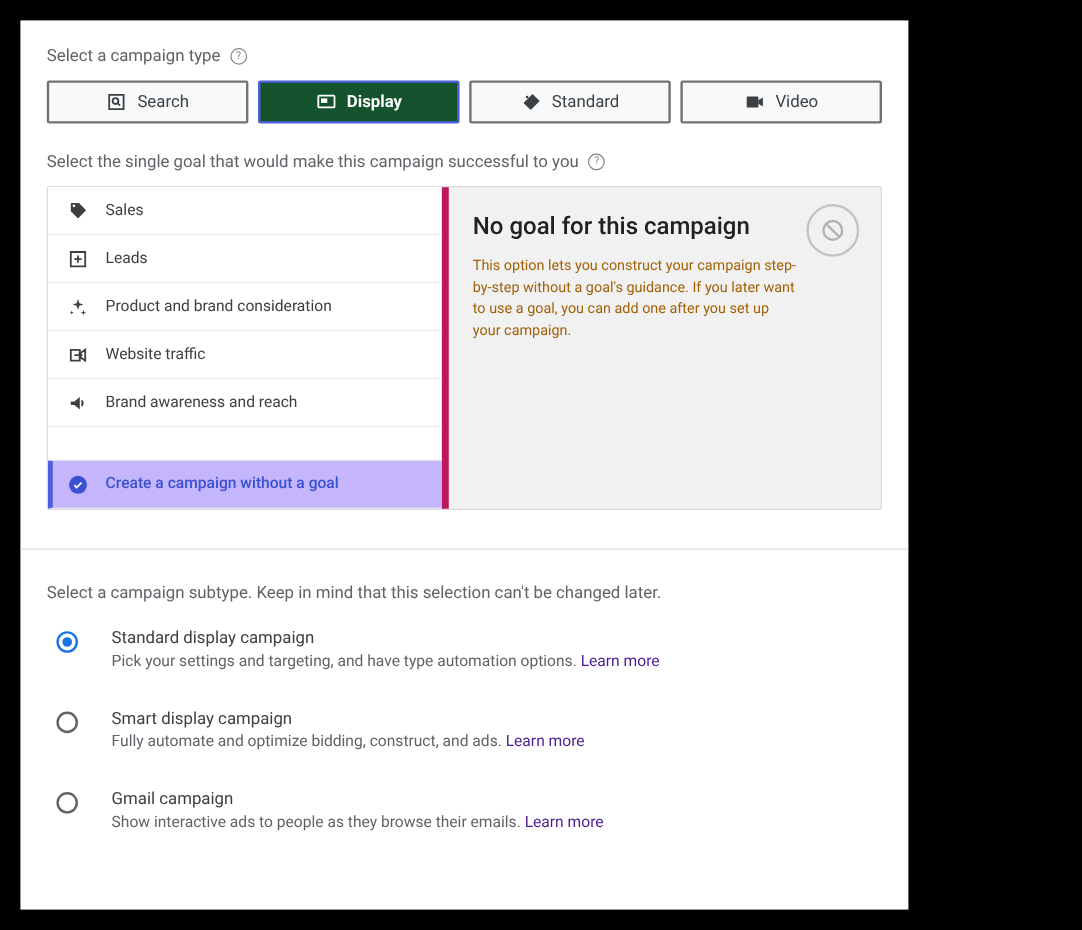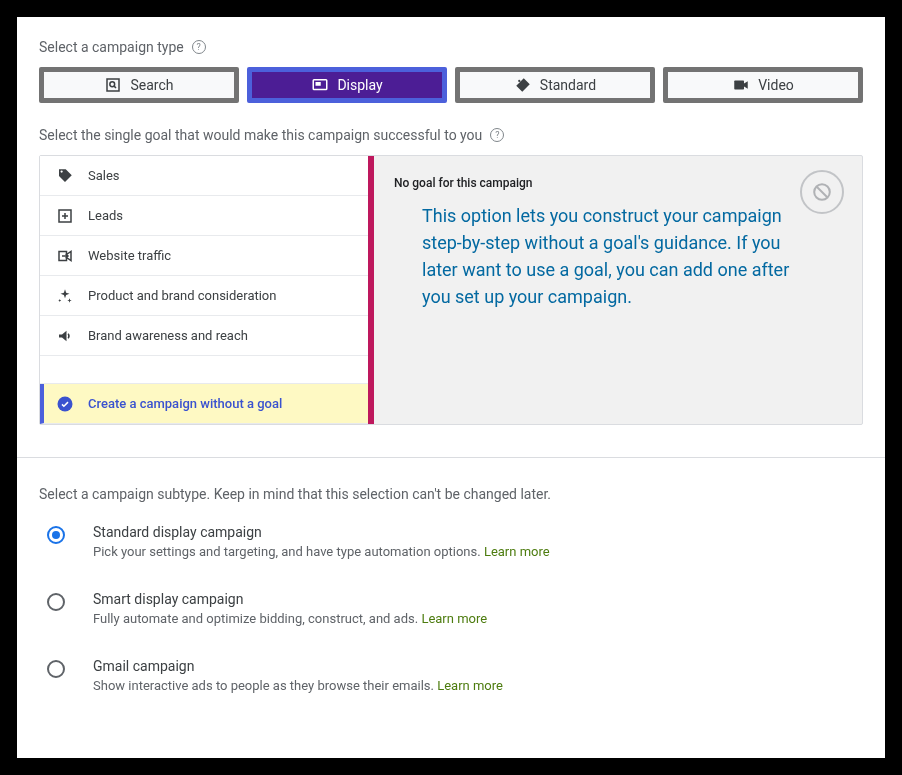--- a/index.html
+++ b/index.html
@@ -3,21 +3,21 @@
 <meta charset="utf-8">
 <style>
 * { box-sizing: border-box; margin: 0; padding: 0; }
 body {
   font-family: Roboto, Arial, sans-serif;
   background: #000;
   padding: 17px;
 }
 .panel {
   background: #fff;
-  width: 868px;
+  width: 740px;
   min-height: 741px;
   padding: 22px;
 }
 .section-label {
   font-size: 14px;
   color: #5f6368;
   display: flex;
   align-items: center;
   gap: 8px;
   margin-bottom: 12px;
@@ -36,35 +36,36 @@
   cursor: help;
 }
 .tab-row {
   display: flex;
   gap: 8px;
   margin-bottom: 24px;
 }
 .tab {
   flex: 1;
   height: 36px;
-  border: 5px solid #737373;
+  border: 2px solid #737373;
   border-radius: 2px;
   display: flex;
   align-items: center;
   justify-content: center;
   gap: 8px;
   font-size: 14px;
   color: #3c4043;
   background: #f8f9fa;
   cursor: pointer;
 }
 .tab.active {
-  background: #4c1d95;
+  background: #14532d;
   color: #fff;
   border-color: #4c60db;
+  font-weight: bold;
 }
 .tab .ic { width: 18px; height: 18px; display:flex; align-items:center; justify-content:center; }
 
 .goal-panel {
   border: 1px solid #dadce0;
   background: #f1f1f1;
   display: flex;
   position: relative;
   border-radius: 2px;
   margin-bottom: 32px;
@@ -82,45 +83,44 @@
   padding: 0 16px;
   font-size: 13px;
   color: #3c4043;
   border-bottom: 1px solid #e8eaed;
   background: #fff;
   cursor: pointer;
 }
 .goal-item.spacer { height: 28px; cursor: default; }
 .goal-item.selected {
   color: #3a52cf;
-  background: #fef9c3;
+  background: #c4b5fd;
   border-left: 4px solid #4c60db;
   padding-left: 12px;
   font-weight: 500;
 }
 .goal-item.selected svg { fill: #3a52cf; }
 .goal-item svg { width: 18px; height: 18px; fill: #3c4043; flex-shrink:0; }
 
 .goal-desc {
   flex: 1;
   padding: 20px 70px 20px 20px;
   position: relative;
 }
 .goal-desc h3 {
-  font-size: 12px;
+  font-size: 20px;
   font-weight: 500;
   color: #202124;
   margin-bottom: 12px;
 }
 .goal-desc p {
-  font-size: 18px;
-  color: #0369a1;
+  font-size: 12px;
+  color: #a16207;
   line-height: 1.5;
   max-width: 380px;
-  margin-left: 28px;
 }
 .ban-circle {
   position: absolute;
   right: 18px;
   top: 14px;
   width: 44px;
   height: 44px;
   border: 2px solid #c2c4c7;
   border-radius: 50%;
   display:flex; align-items:center; justify-content:center;
@@ -164,21 +164,21 @@
 .subtype-text .title {
   font-size: 14px;
   color: #3c4043;
   margin-bottom: 4px;
 }
 .subtype-text .desc {
   font-size: 13px;
   color: #5f6368;
 }
 .learn-more {
-  color: #4d7c0f;
+  color: #4c1d95;
   text-decoration: none;
   cursor: pointer;
 }
 </style>
 </head>
 <body>
 
 <div class="panel">
 
   <div class="section-label">
@@ -243,32 +243,32 @@
       <div class="goal-item">
         <svg viewBox="0 0 24 24">
             <path d="M4 4h16v16H4z" fill="none" stroke="#3c4043" stroke-width="2"></path>
             <path d="M12 8v8M8 12h8" stroke="#3c4043" stroke-width="2"></path>
           </svg>
         <span>Leads</span>
       </div>
 
       <div class="goal-item">
         <svg viewBox="0 0 24 24">
+            <path d="M12 3l1.5 4.5L18 9l-4.5 1.5L12 15l-1.5-4.5L6 9l4.5-1.5zM18 15l.8 2.2L21 18l-2.2.8L18 21l-.8-2.2L15 18l2.2-.8zM5 16l.6 1.4L7 18l-1.4.6L5 20l-.6-1.4L3 18l1.4-.6z"></path>
+          </svg>
+        <span>Product and brand consideration</span>
+      </div>
+
+      <div class="goal-item">
+        <svg viewBox="0 0 24 24">
             <path d="M4 6h10v12H4zM14 10l6-4v12l-6-4" fill="none" stroke="#3c4043" stroke-width="2"></path>
             <path d="M8 12h8" stroke="#3c4043" stroke-width="2"></path>
             <path d="M13 9l3 3-3 3" fill="none" stroke="#3c4043" stroke-width="2"></path>
           </svg>
         <span>Website traffic</span>
-      </div>
-
-      <div class="goal-item">
-        <svg viewBox="0 0 24 24">
-            <path d="M12 3l1.5 4.5L18 9l-4.5 1.5L12 15l-1.5-4.5L6 9l4.5-1.5zM18 15l.8 2.2L21 18l-2.2.8L18 21l-.8-2.2L15 18l2.2-.8zM5 16l.6 1.4L7 18l-1.4.6L5 20l-.6-1.4L3 18l1.4-.6z"></path>
-          </svg>
-        <span>Product and brand consideration</span>
       </div>
 
       <div class="goal-item">
         <svg viewBox="0 0 24 24">
             <path d="M4 10v4h4l6 5V5l-6 5H4zm12-1a4 4 0 010 6" fill="#3c4043"></path>
             <path d="M16 9a4 4 0 010 6" fill="none" stroke="#3c4043" stroke-width="2"></path>
           </svg>
         <span>Brand awareness and reach</span>
       </div>
 

